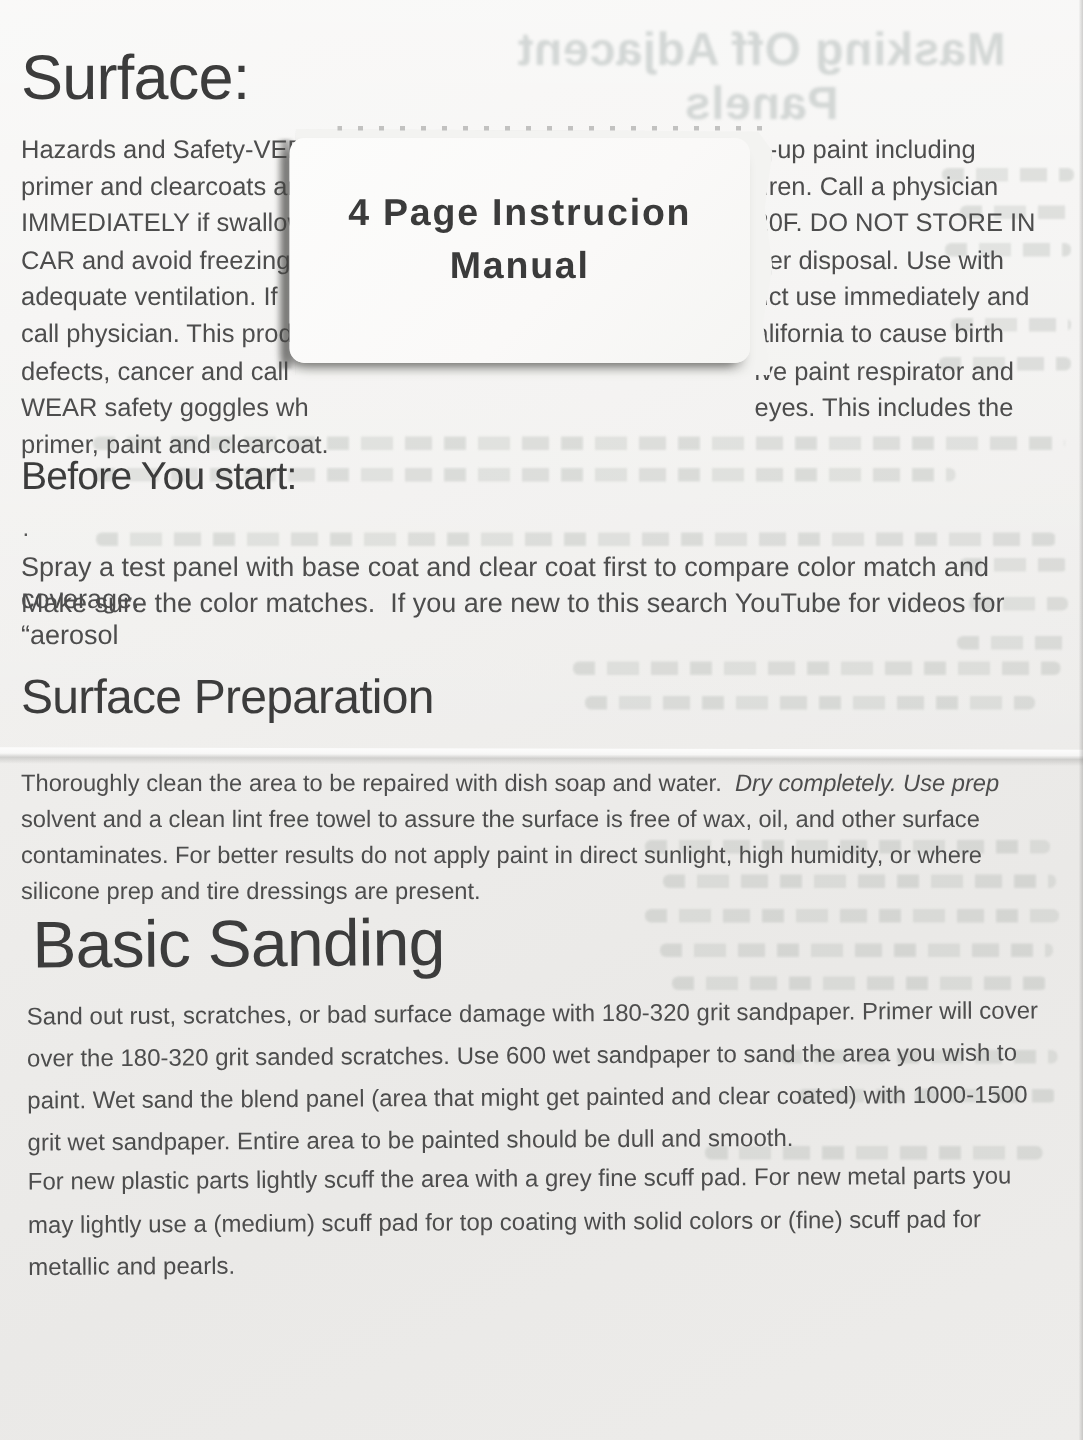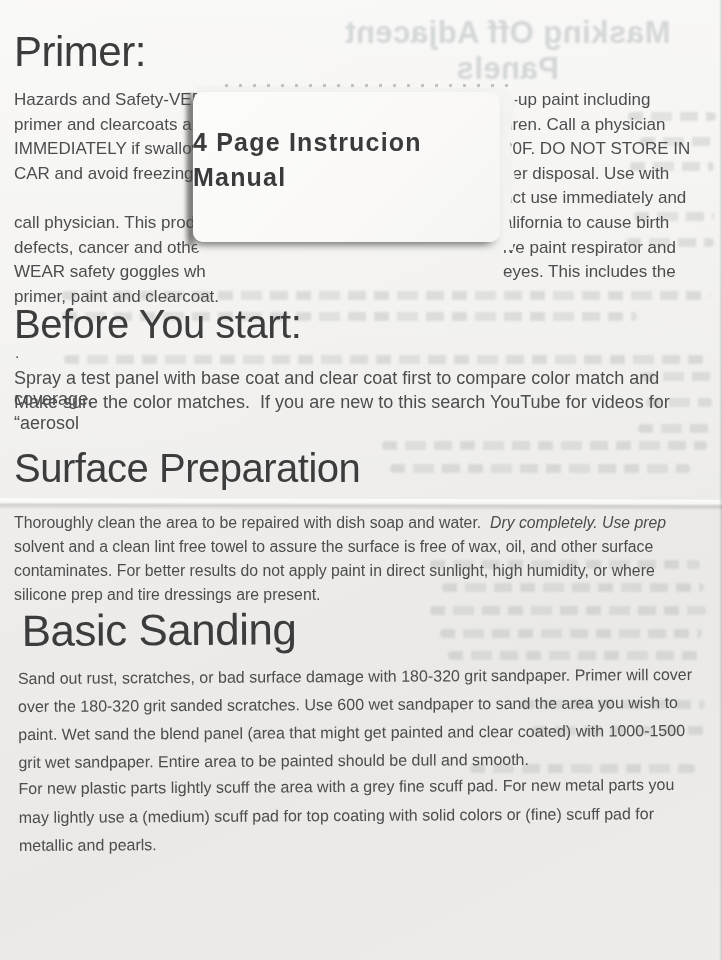--- a/index.html
+++ b/index.html
@@ -16,43 +16,43 @@
     background:linear-gradient(180deg,rgba(255,255,255,0.85) 0%,rgba(255,255,255,0.55) 35%,rgba(140,140,138,0.30) 60%,rgba(140,140,138,0) 100%);}
   
   .ghost-h{position:absolute;top:15px;left:300px;width:415px;text-align:center;z-index:1;
     font-size:31px;font-weight:bold;letter-spacing:0.5px;color:rgba(176,184,181,0.50);
     transform:scaleX(-1);filter:blur(1.1px);}
   
   .bleed{position:absolute;height:9px;border-radius:4px;z-index:1;filter:blur(0.8px);opacity:0.8;
     background:repeating-linear-gradient(90deg,rgba(168,174,168,0.40) 0 15px,rgba(168,174,168,0) 15px 23px,rgba(168,174,168,0.32) 23px 44px,rgba(168,174,168,0) 44px 52px,rgba(168,174,168,0.38) 52px 70px,rgba(168,174,168,0) 70px 78px);}
   .h{position:absolute;left:14px;color:#3c3c3c;letter-spacing:-0.5px;z-index:3;white-space:pre;}
   .h1{top:28px;font-size:42px;}
-  .h2-before{top:302px;font-size:40px;}
-  .h2-surface{top:446px;font-size:40px;}
+  .h2-before{top:302px;font-size:26px;}
+  .h2-surface{top:446px;font-size:32px;}
   .h2-sanding{left:22px;top:606px;font-size:44px;}
   .t{white-space:pre-wrap;}
   .wrow{position:absolute;left:14px;width:700px;font-size:17px;line-height:24px;z-index:3;}
   .wrow .rf{position:absolute;left:489px;top:0;}
   .pline{position:absolute;left:14px;width:702px;z-index:3;}
   .before-l{font-size:18px;}
   .surface-l{font-size:15.8px;}
   .sand-l{left:18px;font-size:16px;}
   .ital{font-style:italic;}
   .stray{position:absolute;left:15px;top:344px;font-size:16px;z-index:3;color:#5a5a5a;}
   .sanding-wrap{position:absolute;left:0;top:0;width:722px;height:960px;z-index:3;
     transform:rotate(-0.35deg);transform-origin:20px 700px;}
   
   .backing{position:absolute;left:197px;top:86px;width:318px;height:164px;background:#f3f3f1;z-index:4;
     clip-path:polygon(0 0,97% 1%,100% 9%,98.4% 32%,100% 56%,98% 79%,99.6% 100%,0 100%);
     box-shadow:0 2px 3px rgba(100,100,98,0.35);}
   .perf{position:absolute;left:225px;top:84px;width:285px;height:3px;z-index:5;filter:blur(0.4px);
     background:repeating-linear-gradient(90deg,rgba(150,150,148,0.55) 0 3px,rgba(0,0,0,0) 3px 14px);}
   .crease{position:absolute;left:184px;top:93px;width:11px;height:153px;z-index:5;filter:blur(1px);
     background:linear-gradient(90deg,rgba(0,0,0,0),rgba(78,78,76,0.48) 55%,rgba(120,120,118,0.18));}
-  .sticker{position:absolute;left:193px;top:92px;width:307px;height:150px;z-index:6;
+  .sticker{position:absolute;left:193px;top:92px;width:307px;height:150px;z-index:6;text-align:center;
     background:linear-gradient(135deg,#fcfcfb 0%,#faf9f8 60%,#f5f5f3 100%);border-radius:10px;
     box-shadow:-7px 4px 6px -2px rgba(60,60,58,0.50),0 8px 8px -5px rgba(80,80,78,0.40);}
   .sticker .l1{margin-top:36px;font-size:25px;font-weight:bold;letter-spacing:1.2px;color:#3b3b3b;}
   .sticker .l2{margin-top:6px;font-size:25px;font-weight:bold;letter-spacing:1.2px;color:#3b3b3b;}
 </style>
 </head>
 <body>
 
 <div class="page">
   <div class="sheet-top"></div>
@@ -73,29 +73,29 @@
   <div class="bleed" style="left:390px;top:464px;width:300px"></div>
   <div class="bleed" style="left:430px;top:560px;width:270px"></div>
   <div class="bleed" style="left:442px;top:583px;width:262px"></div>
   <div class="bleed" style="left:430px;top:606px;width:276px"></div>
   <div class="bleed" style="left:440px;top:629px;width:262px"></div>
   <div class="bleed" style="left:448px;top:651px;width:250px"></div>
   <div class="bleed" style="left:520px;top:700px;width:185px"></div>
   <div class="bleed" style="left:532px;top:726px;width:172px"></div>
   <div class="bleed" style="left:470px;top:764px;width:225px"></div>
 
-  <div class="h h1">Primer:</div>
+  <div class="h h1">Surface:</div>
 
   <div class="wrow" style="top:88px"><span class="t">Hazards and Safety-VERY</span><span class="rf t">h-up paint including</span></div>
   <div class="wrow" style="top:113px"><span class="t">primer and clearcoats ar</span><span class="rf t">dren. Call a physician</span></div>
   <div class="wrow" style="top:137px"><span class="t">IMMEDIATELY if swallow</span><span class="rf t">20F. DO NOT STORE IN</span></div>
   <div class="wrow" style="top:162px"><span class="t">CAR and avoid freezing.</span><span class="rf t">per disposal. Use with</span></div>
-  <div class="wrow" style="top:186px"><span class="rf t">uct use immediately and</span></div>
+  <div class="wrow" style="top:186px"><span class="t">adequate ventilation. If</span><span class="rf t">uct use immediately and</span></div>
   <div class="wrow" style="top:211px"><span class="t">call physician. This produ</span><span class="rf t">alifornia to cause birth</span></div>
-  <div class="wrow" style="top:236px"><span class="t">defects, cancer and othe</span><span class="rf t">ive paint respirator and</span></div>
+  <div class="wrow" style="top:236px"><span class="t">defects, cancer and call</span><span class="rf t">ive paint respirator and</span></div>
   <div class="wrow" style="top:285px"><span class="t">primer, paint and clearcoat.</span></div>
   <div class="wrow" style="top:260px"><span class="t">WEAR safety goggles wh</span><span class="rf t">eyes. This includes the</span></div>
 
   <div class="perf"></div>
   <div class="backing"></div>
   <div class="crease"></div>
   <div class="sticker">
     <div class="l1 t">4 Page Instrucion</div>
     <div class="l2 t">Manual</div>
   </div>

